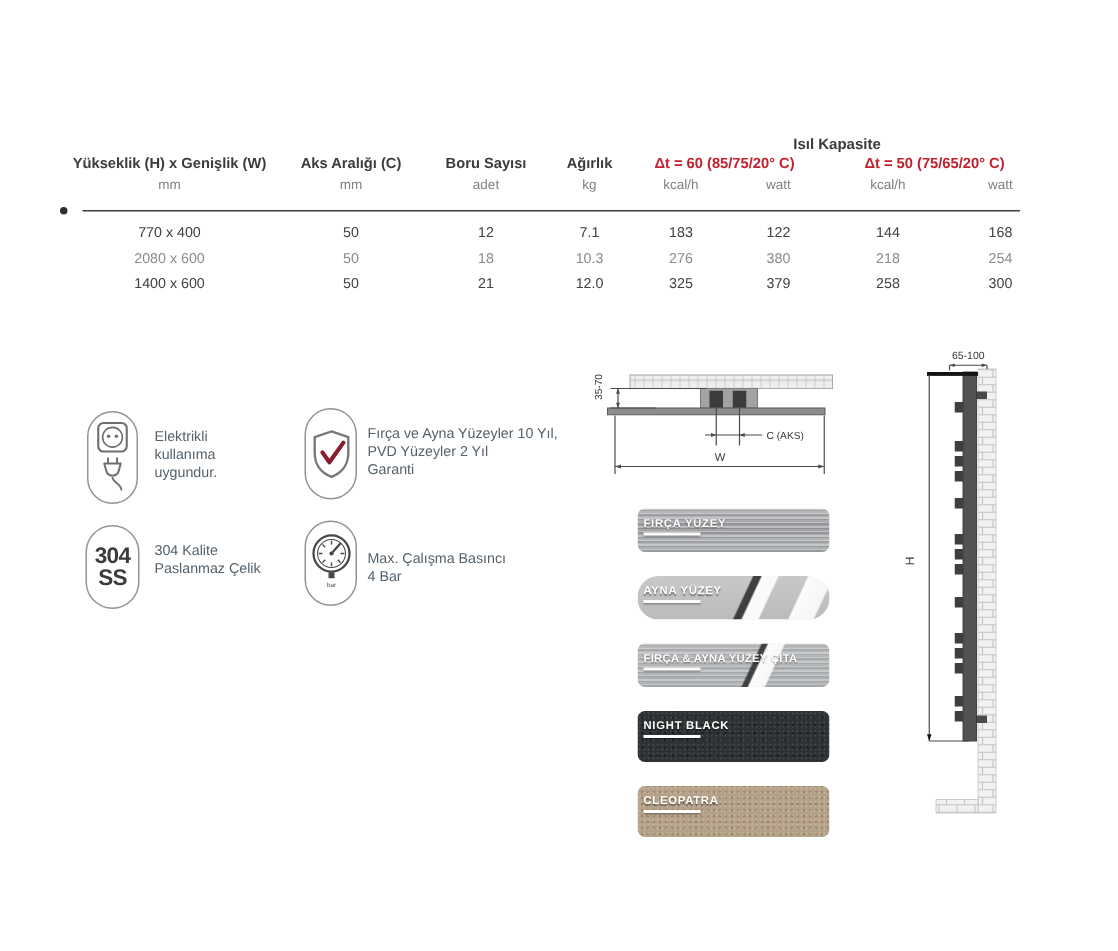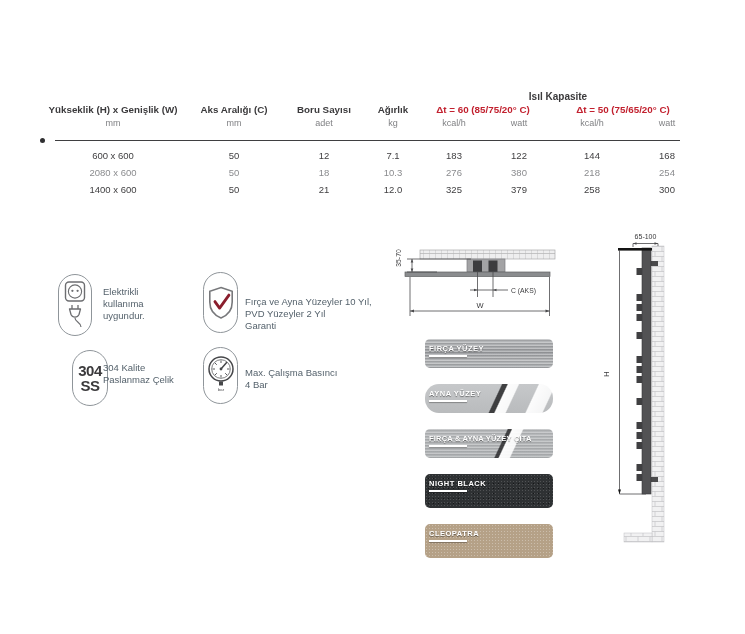--- a/index.html
+++ b/index.html
@@ -79,21 +79,21 @@
       <div class="cell h-unit">watt</div>
       <div class="cell h-unit">kcal/h</div>
       <div class="cell h-unit">watt</div>
     </div>
     <div class="sep">
       <div class="dot"></div>
       <div class="line"></div>
     </div>
 
     <div class="trow drow">
-      <div class="cell">600 x 600</div>
+      <div class="cell">770 x 400</div>
       <div class="cell">50</div>
       <div class="cell">12</div>
       <div class="cell">7.1</div>
       <div class="cell">183</div>
       <div class="cell">122</div>
       <div class="cell">144</div>
       <div class="cell">168</div>
     </div>
     <div class="trow drow light">
       <div class="cell">2080 x 600</div>
@@ -132,25 +132,25 @@
   <div class="ftext" style="left:103px;top:286px;">Elektrikli
 kullanıma
 uygundur.</div>
 
   <div class="pill" style="left:203px;top:272px;width:35px;height:61px;">
     <svg width="28" height="34" viewBox="0 0 30 36">
       <path d="M15 1.5 L27 5.5 V17 C27 26 21.5 31.5 15 34 C8.5 31.5 3 26 3 17 V5.5 Z" fill="none" stroke="#77787b" stroke-width="1.7"></path>
       <path d="M8.5 16.5 L13.5 23.5 L23.5 9.5" fill="none" stroke="#8a1e2d" stroke-width="3" stroke-linecap="round" stroke-linejoin="round"></path>
     </svg>
   </div>
-  <div class="ftext" style="left:245px;top:296px;">Fırça ve Ayna Yüzeyler 10 Yıl,
+  <div class="ftext" style="left:245px;top:284px;">Fırça ve Ayna Yüzeyler 10 Yıl,
 PVD Yüzeyler 2 Yıl
 Garanti</div>
 
-  <div class="pill" style="left:72px;top:350px;width:36px;height:56px;">
+  <div class="pill" style="left:57px;top:350px;width:36px;height:56px;">
     <div class="badge">
       <div>304</div>
       <div>SS</div>
     </div>
   </div>
   <div class="ftext" style="left:103px;top:362px;">304 Kalite
 Paslanmaz Çelik</div>
 
   <div class="pill" style="left:203px;top:347px;width:35px;height:57px;">
     <svg width="28" height="42" viewBox="0 0 28 42">

